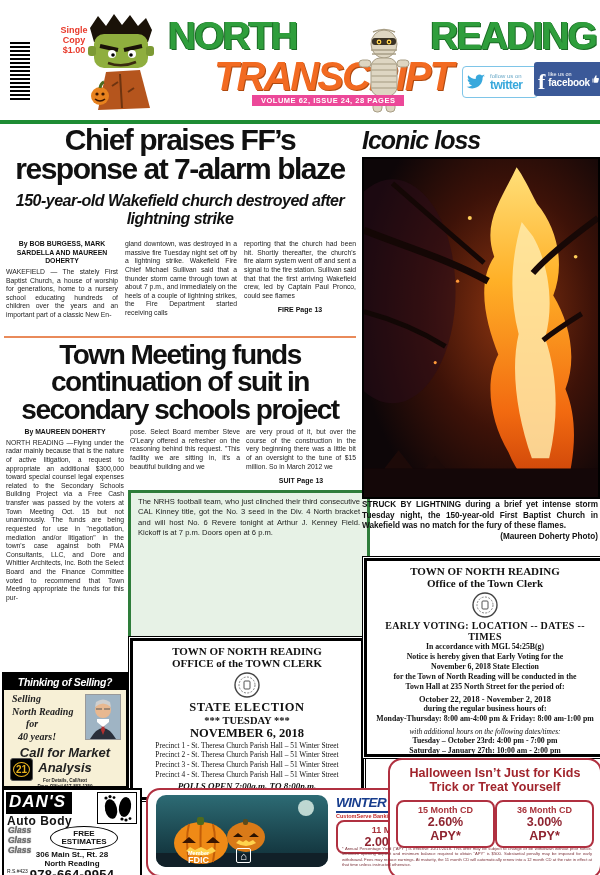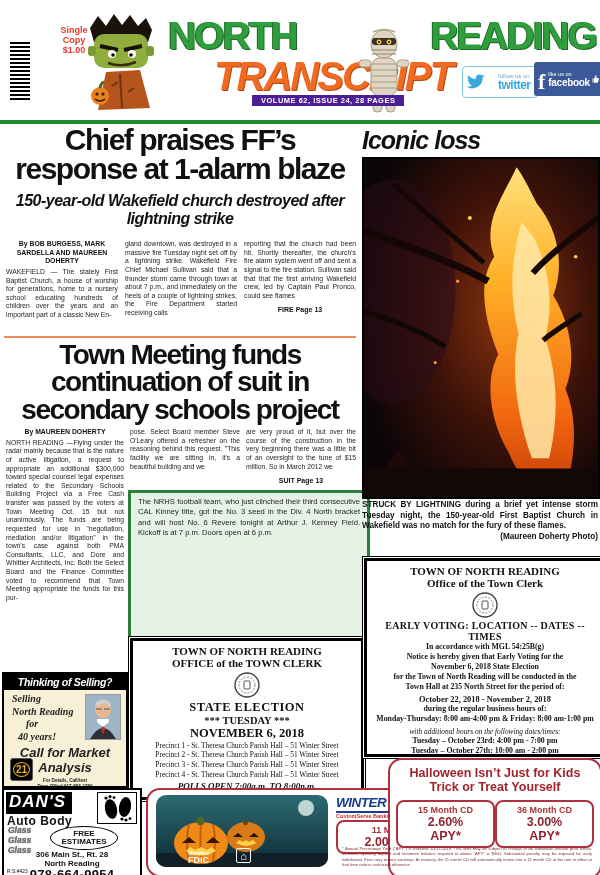--- a/index.html
+++ b/index.html
@@ -11,25 +11,25 @@
   .barcode{left:10px;top:42px;width:20px;height:60px;
     background:repeating-linear-gradient(to bottom,#000 0 2px,#fff 2px 4px);}
   .single-copy{left:52px;top:26px;width:44px;color:#e8392a;font-weight:bold;
     font-size:9px;line-height:1.1;text-align:center;}
   .nr-title{left:168px;top:16px;width:428px;}
   .nr-line1{display:flex;justify-content:space-between;font-weight:900;font-size:39px;
     letter-spacing:-2px;color:#2f9e3c;line-height:1;
     text-shadow:1px 1px 0 #1b6b25,-1px 0 0 #1b6b25;}
   .nr-line2{font-weight:900;font-style:italic;font-size:40px;letter-spacing:-2px;
     color:#f26a21;line-height:0.95;text-shadow:1px 1px 0 #b04a10;margin-top:2px;width:330px;text-align:center;}
-  .vol-strip{left:252px;top:95px;background:#4c1d95;color:#fff;font-size:7.5px;
+  .vol-strip{left:252px;top:95px;background:#ec4899;color:#fff;font-size:7.5px;
     font-weight:bold;padding:1px 9px;letter-spacing:.5px;}
   .tw-badge{left:462px;top:66px;width:68px;height:30px;background:#fff;
     border:1px solid #7ec5e8;border-radius:4px;display:flex;align-items:center;padding:0 3px;}
-  .tw-text{line-height:1;margin-left:12px;}
+  .tw-text{line-height:1;margin-left:4px;}
   .tw-small{font-size:6px;color:#6aa9c8;}
   .tw-big{font-size:12px;font-weight:bold;color:#38a8dc;letter-spacing:-.5px;}
   .fb-badge{left:534px;top:62px;width:62px;height:34px;background:#3b5998;border-radius:3px;
     color:#fff;display:flex;align-items:center;padding:0 3px;}
   .fb-f{font-family:"Liberation Serif",serif;font-size:22px;font-weight:bold;margin:0 3px -6px 1px;}
   .fb-small{font-size:5.5px;}
   .fb-big{font-size:10px;font-weight:bold;letter-spacing:-.3px;}
   .info-bar{left:0;top:103px;width:600px;height:17px;background:#eec22f;
     border-top:1px solid #e07a2a;display:flex;align-items:center;justify-content:center;
     font-size:8px;font-weight:bold;color:#4a1d05;}
@@ -222,21 +222,21 @@
       <div class="fb-small">like us on</div>
       <div class="fb-big">facebook</div>
     </div>
     <svg width="14" height="18" viewBox="0 0 14 18" style="margin-left:2px">
       <path d="M4 8 L7 2 q2 -1 2 1 l-.5 4 H12 q2 0 1.5 2 l-1.5 6 q-.3 1.5 -2 1.5 H4 Z M1 8 h2 v8 H1 Z" fill="#fff"></path>
     </svg>
   </div>
 
   <div class="abs green-rule"></div>
 
-  <h1 class="abs h-fire" style="margin:0">Chief praises FF’s response at 1-alarm blaze</h1>
+  <h1 class="abs h-fire" style="margin:0">Chief praises FF’s response at 7-alarm blaze</h1>
   <div class="abs h-sub">150-year-old Wakefield church destroyed after lightning strike</div>
 
   <div class="abs cols fire-cols">
     <div class="col">
       <div class="byline">By BOB BURGESS, MARK SARDELLA AND MAUREEN DOHERTY</div>
       <div class="bodytext">WAKEFIELD — The stately First Baptist Church, a house of worship for generations, home to a nursery school educating hundreds of children over the years and an important part of a classic New En-</div>
     </div>
     <div class="col bodytext">gland downtown, was destroyed in a massive fire Tuesday night set off by a lightning strike.  Wakefield Fire Chief Michael Sullivan said that a thunder storm came through town at about 7 p.m., and immediately on the heels of a couple of lightning strikes, the Fire Department started receiving calls</div>
     <div class="col">
       <div class="bodytext">reporting that the church had been hit. Shortly thereafter, the church's fire alarm system went off and sent a signal to the fire station.  Sullivan said that that the first arriving Wakefield crew, led by Captain Paul Pronco, could see flames</div>
@@ -332,21 +332,21 @@
     <div class="ev-line">In accordance with MGL 54:25B(g)</div>
     <div class="ev-line">Notice is hereby given that Early Voting for the</div>
     <div class="ev-line">November 6, 2018 State Election</div>
     <div class="ev-line">for the Town of North Reading will be conducted in the</div>
     <div class="ev-line">Town Hall at 235 North Street for the period of:</div>
     <div class="ev-period">October 22, 2018 - November 2, 2018</div>
     <div class="ev-line">during the regular business hours of:</div>
     <div class="ev-line">Monday-Thursday: 8:00 am-4:00 pm &amp; Friday: 8:00 am-1:00 pm</div>
     <div class="ev-italic">with additional hours on the following dates/times:</div>
     <div class="ev-add">Tuesday – October 23rd: 4:00 pm - 7:00 pm</div>
-    <div class="ev-add">Tuesday – October 27th: 10:00 am - 2:00 pm</div>
+    <div class="ev-add">Saturday – January 27th: 10:00 am - 2:00 pm</div>
     <div class="ev-add">Tuesday – October 30th: 4:00 pm - 7:00 pm</div>
   </div>
 
   <div class="abs sell-ad">
     <div class="sell-head">Thinking of Selling?</div>
     <div class="sell-script">
       <div>Selling</div>
       <div>North Reading</div>
       <div style="padding-left:14px">for</div>
       <div style="padding-left:6px">40 years!</div>

